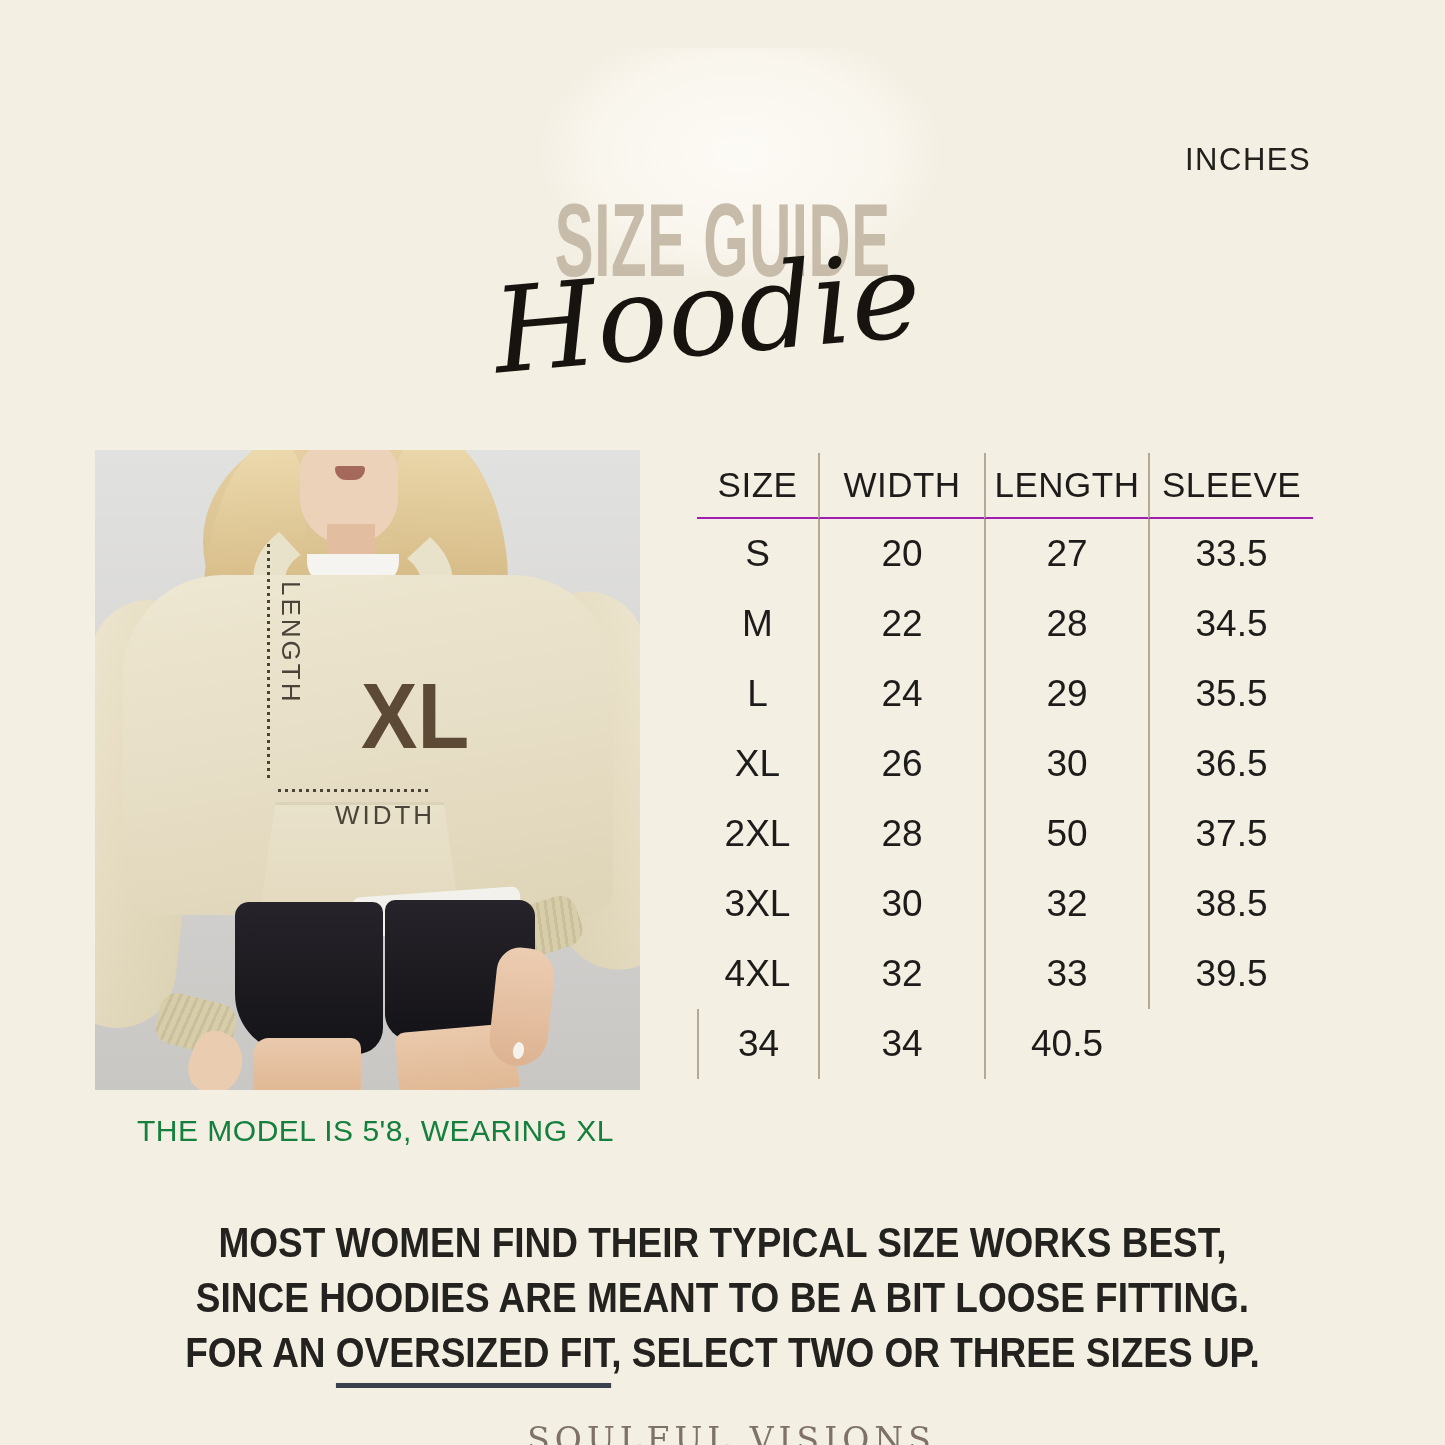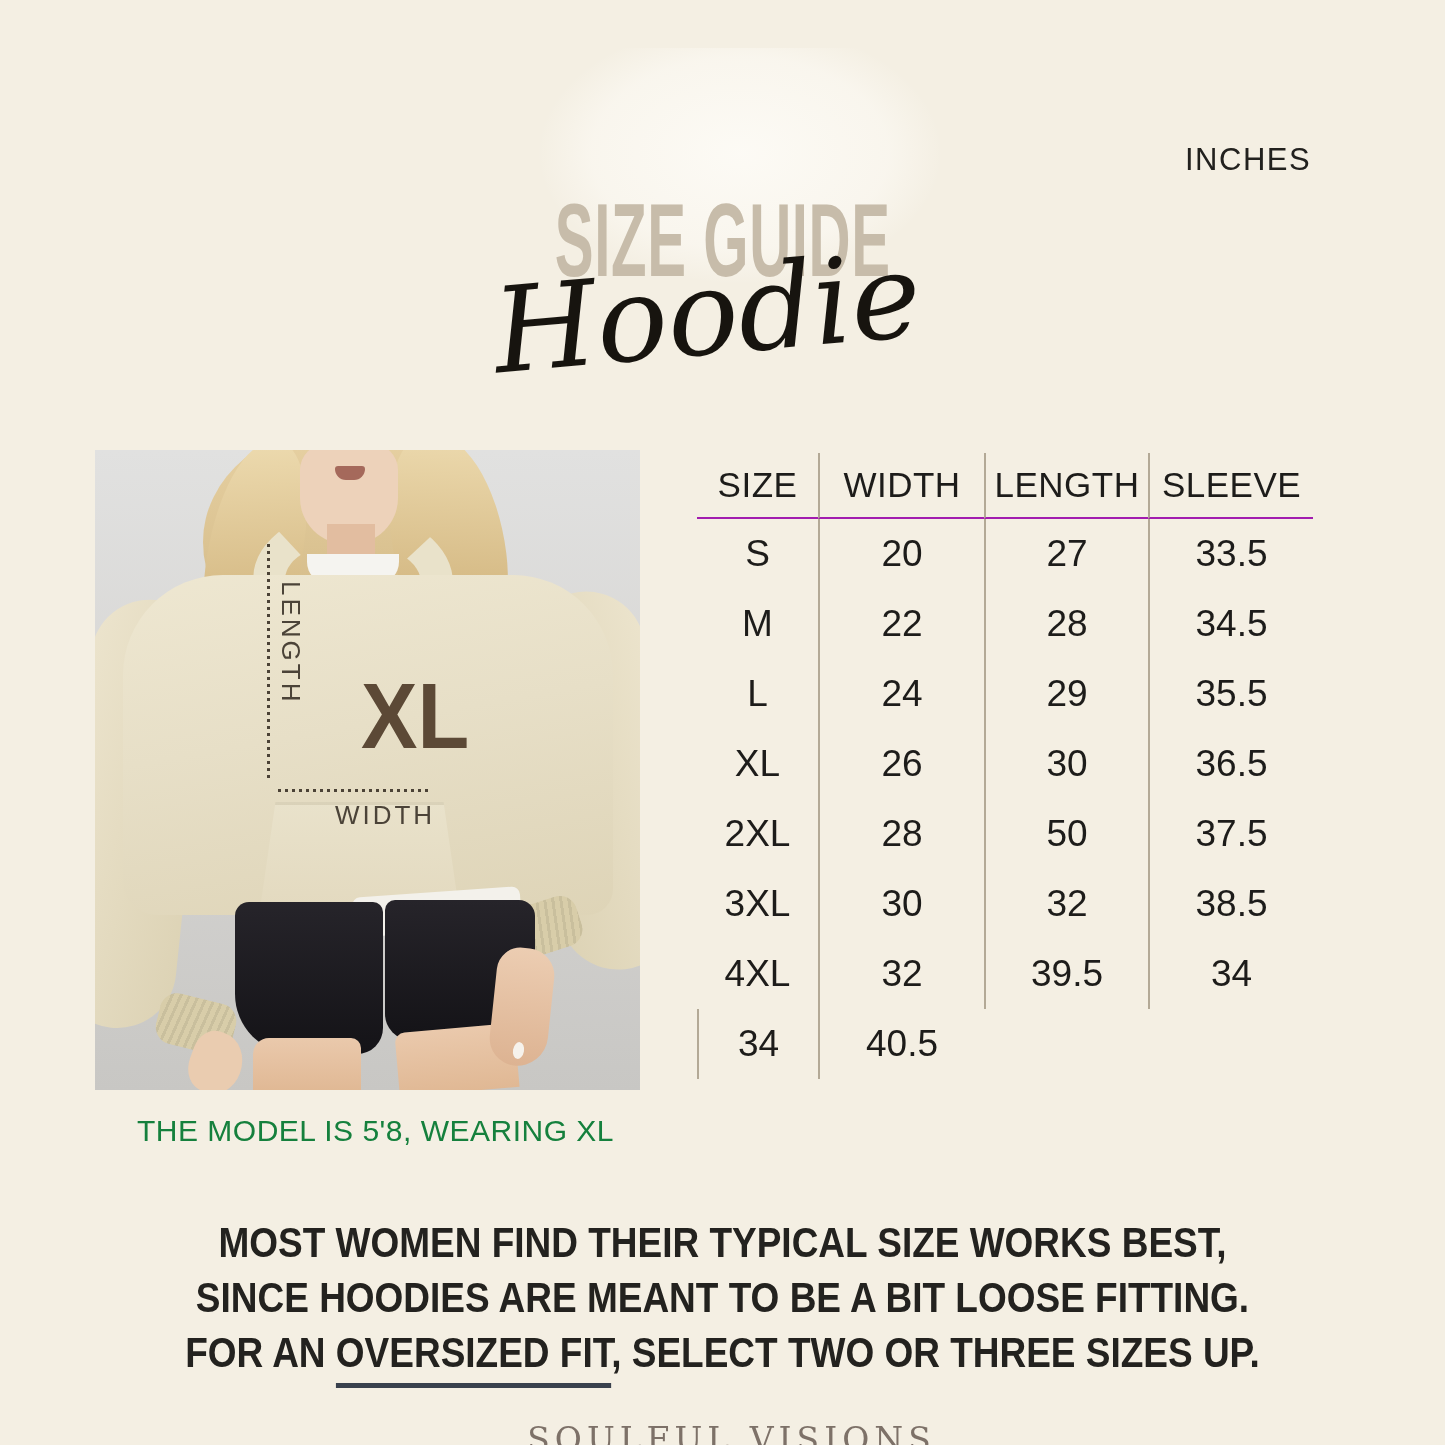--- a/index.html
+++ b/index.html
@@ -173,20 +173,21 @@
     <div class="cell vline">50</div>
     <div class="cell vline">37.5</div>
 
     <div class="cell">3XL</div>
     <div class="cell vline">30</div>
     <div class="cell vline">32</div>
     <div class="cell vline">38.5</div>
 
     <div class="cell">4XL</div>
     <div class="cell vline">32</div>
+    <div class="cell vline">33</div>
     <div class="cell vline">39.5</div>
 
     <div class="cell vline">34</div>
     <div class="cell vline">34</div>
     <div class="cell vline">40.5</div>
   </div>
 
   <div class="note">
     <div class="note-line">MOST WOMEN FIND THEIR TYPICAL SIZE WORKS BEST,</div>
     <div class="note-line">SINCE HOODIES ARE MEANT TO BE A BIT LOOSE FITTING.</div>

